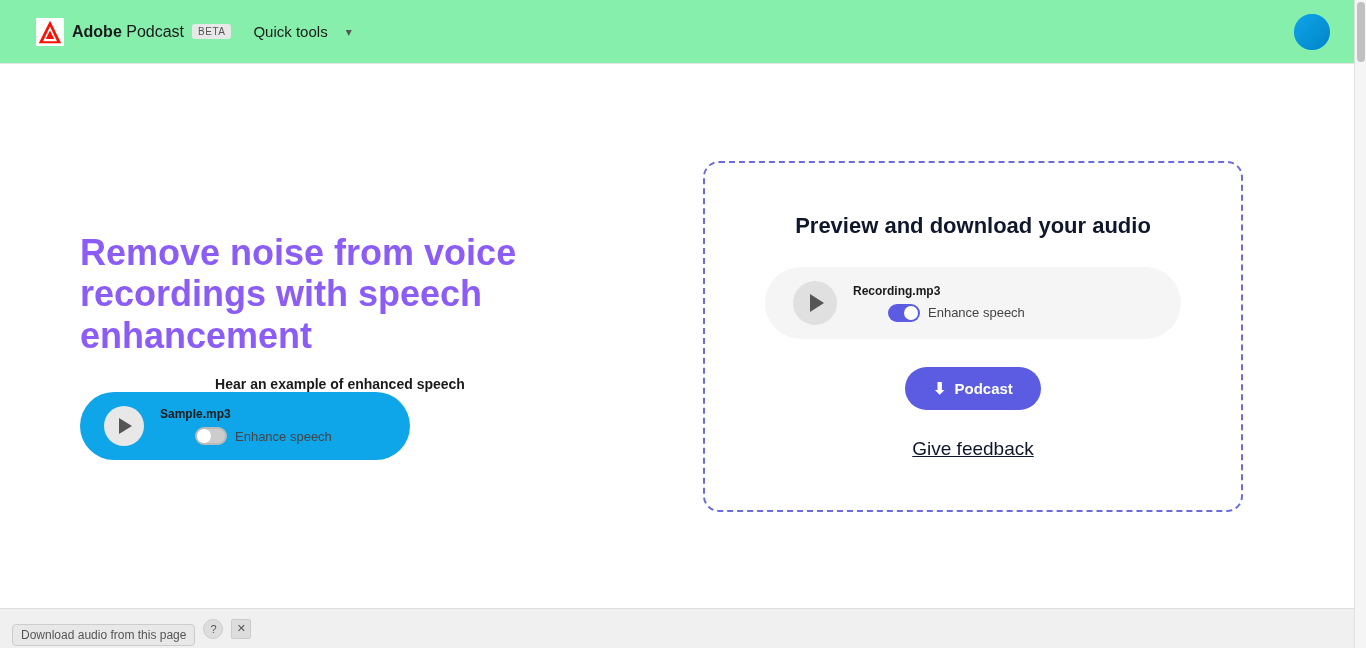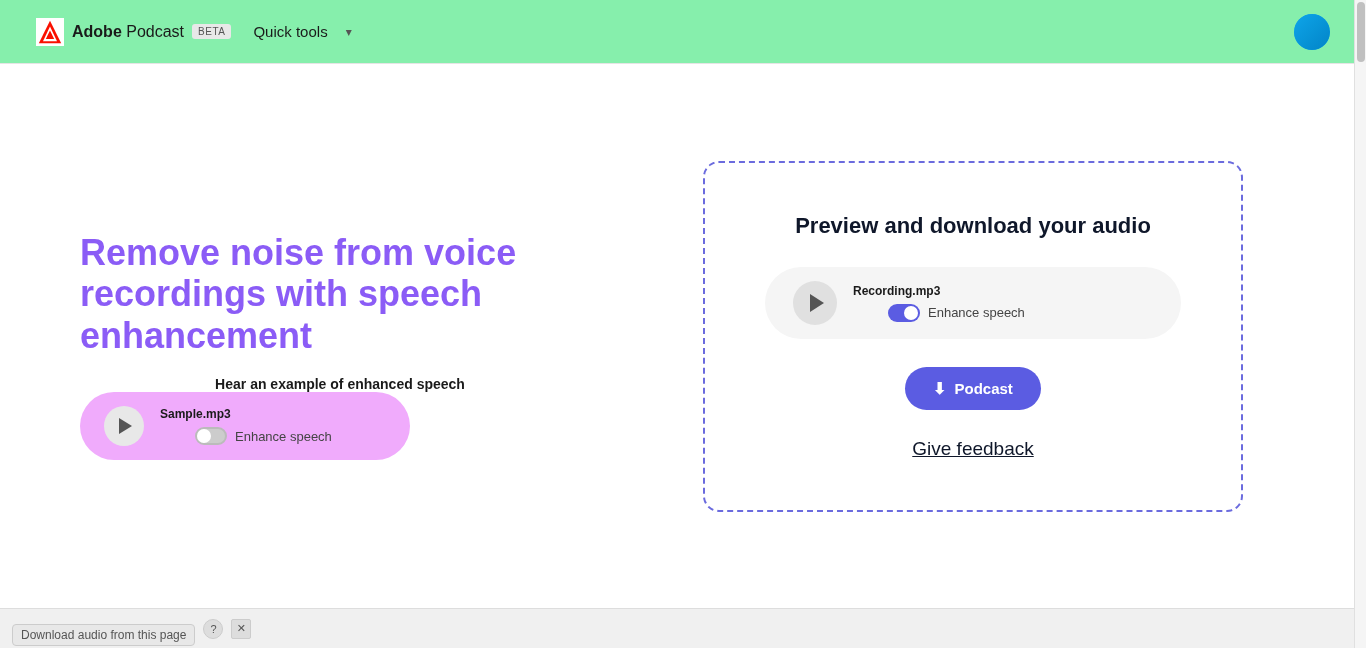--- a/index.html
+++ b/index.html
@@ -118,21 +118,21 @@
       font-weight: 700;
       color: #1a1a1a;
       text-align: center;
     }
 
     
     .audio-card {
       display: flex;
       align-items: center;
       gap: 16px;
-      background: #f0abfc;
+      background: #0ea5e9;
       border-radius: 50px;
       padding: 14px 24px;
       max-width: 330px;
     }
     .play-btn {
       width: 40px;
       height: 40px;
       border-radius: 50%;
       background: #e8e8e8;
       border: none;

